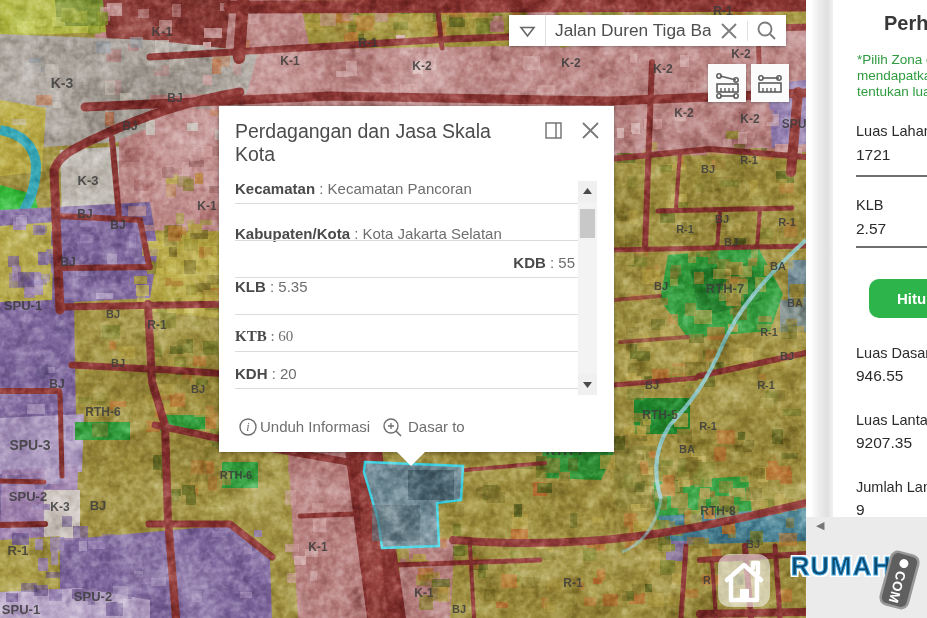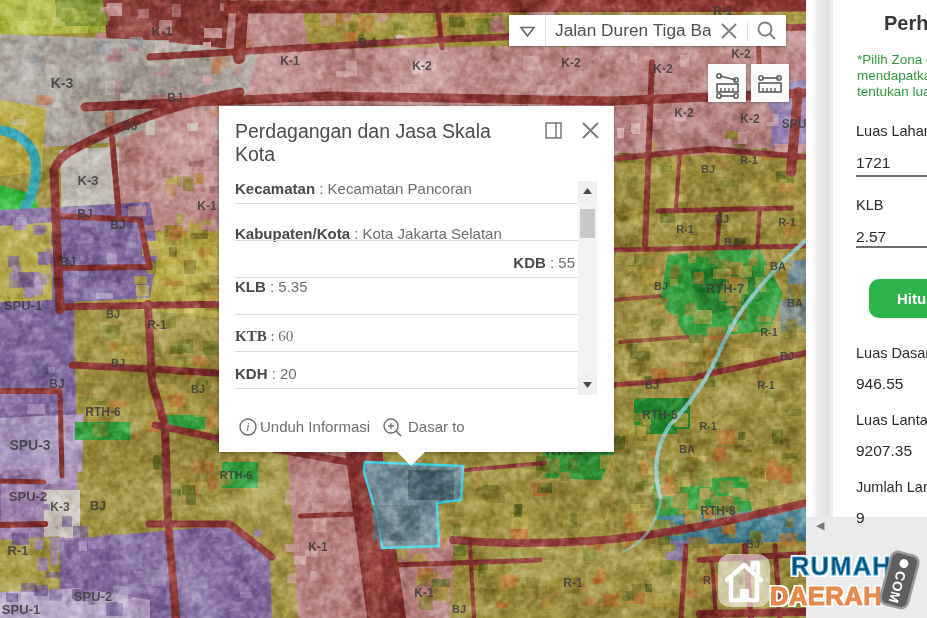--- a/index.html
+++ b/index.html
@@ -9,21 +9,21 @@
 
 #sidebar { position:absolute; left:806px; top:0; width:121px; height:618px; background:#fff; }
 #sidegray { position:absolute; left:806px; top:517px; width:121px; height:101px; background:#ebebeb; }
 #scrollstrip { position:absolute; left:812px; top:0; width:21px; height:517px;
   background:linear-gradient(90deg,#fbfbfb 0%,#ececec 35%,#e0e0e0 75%,#f2f2f2 100%); }
 #collapsearrow { position:absolute; left:816px; top:518px; width:12px; height:14px; color:#777; font-size:11px; line-height:14px; }
 .sb { position:absolute; white-space:nowrap; }
 #sb-title { left:884px; top:12px; font-size:20px; font-weight:bold; color:#383838; }
 #sb-green { left:857px; top:52px; font-size:13.5px; line-height:16px; color:#2e9b3e; }
 .sb-label { font-size:14.5px; color:#2b2b2b; }
-.sb-value { font-size:15.5px; color:#2b2b2b;margin-top:8px; }
+.sb-value { font-size:15.5px; color:#2b2b2b; }
 .sb-hr { position:absolute; left:856px; width:71px; border-top:2px solid #6f6f6f; }
 #sb-btn { position:absolute; left:869px; top:279px; width:80px; height:39px; background:#2db44a; border-radius:10px; }
 #sb-btn span { position:absolute; left:28px; top:11px; color:#fff; font-weight:bold; font-size:15px; }
 
 
 #search { position:absolute; left:509px; top:15px; width:277px; height:31px; background:#fff;
   box-shadow:0 1px 3px rgba(0,0,0,0.3); display:flex; align-items:center; }
 #search .dd { width:37px; height:31px; border-right:1px solid #e0e0e0; position:relative; }
 #search .txt { flex:1; font-size:17.3px; color:#4f4f4f; padding-left:9px; white-space:nowrap; overflow:hidden; }
 #search .sep { width:1px; height:20px; background:#e0e0e0; }
@@ -1173,21 +1173,20 @@
  <svg style="position:absolute;left:0;top:0;" width="227" height="88">
   <rect x="18" y="24" width="52" height="53" rx="12" fill="#ffffff" opacity="0.55"></rect>
   <g stroke="#fff" stroke-width="4.5" fill="none" stroke-linejoin="round" stroke-linecap="round">
    <path d="M27,50 L44,35 L61,50"></path>
    <path d="M31,49 L31,70 L57,70 L57,49"></path>
    <path d="M53,38 L53,33 L58,33 L58,43"></path>
   </g>
   <rect x="40" y="59" width="9" height="11" fill="#fff"></rect>
  </svg>
  <div class="lg-txt" style="left:74px;top:22px;color:#0c4a6e;padding-left:17px;-webkit-text-stroke:1px #3fa3e0;">RUMAH</div>
- <div class="lg-txt" style="left:70px;top:52px;color:#e8894a;-webkit-text-stroke:1px #e8894a;letter-spacing:0.5px;">DAERAH</div>
  <svg style="position:absolute;left:176px;top:18px;" width="50" height="68">
   <g transform="translate(23.5,32) rotate(15)">
    <rect x="-14" y="-27" width="28" height="54" rx="7" fill="#5f5f5f" stroke="#989898" stroke-width="2.5"></rect>
    <circle cx="0" cy="-17" r="4.5" fill="#fff"></circle>
    <text transform="rotate(90)" x="-9" y="5" font-size="13.5" font-weight="bold" fill="#fff" letter-spacing="0.5">COM</text>
   </g>
  </svg>
 </div>
 </div>
 </body></html>

